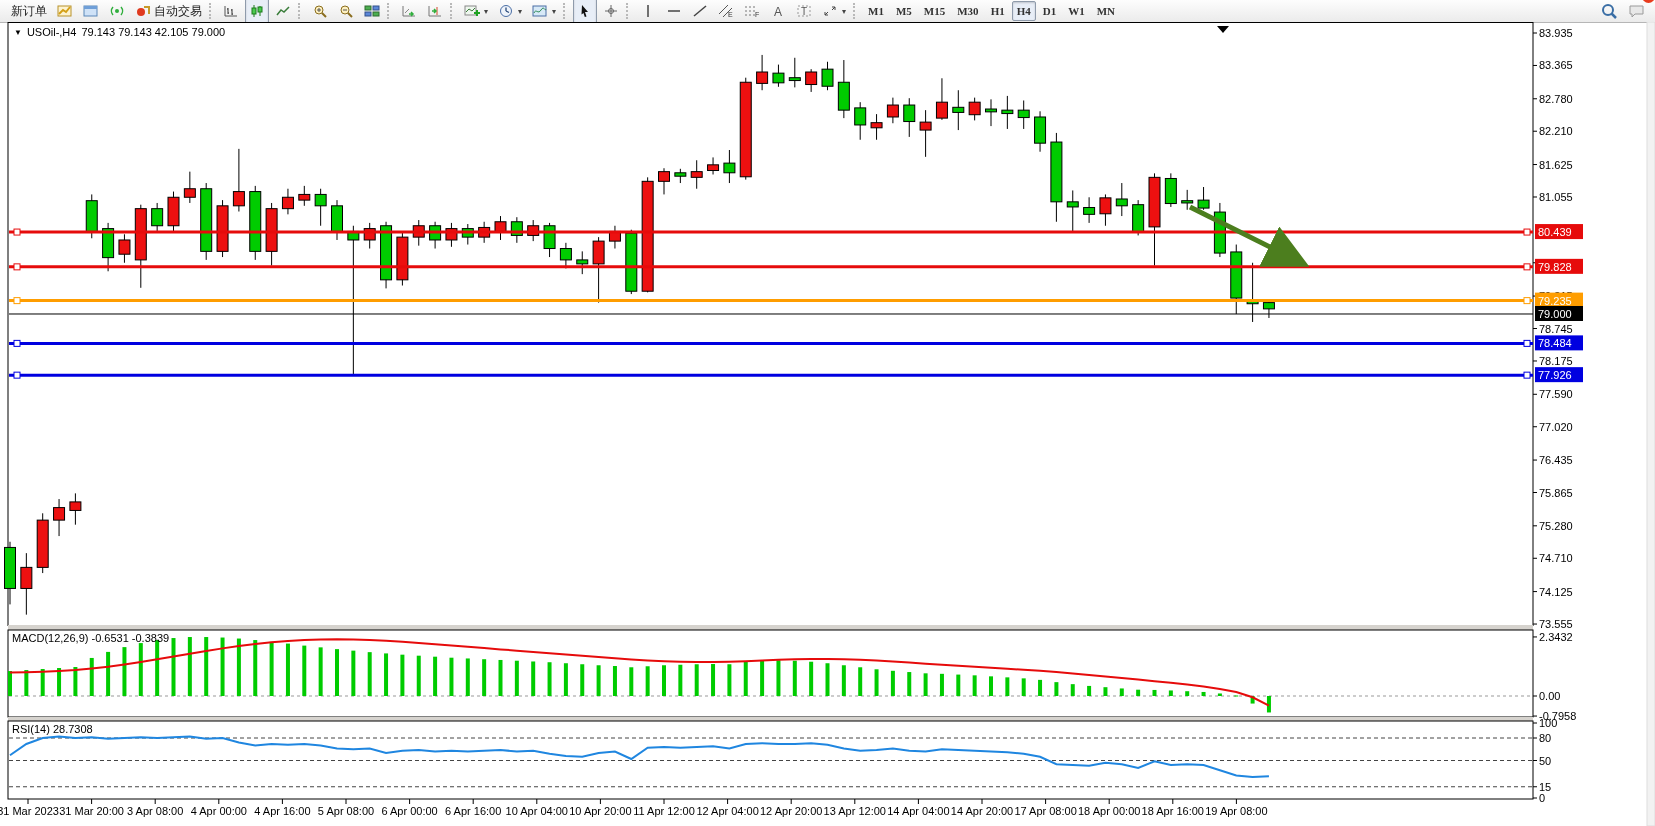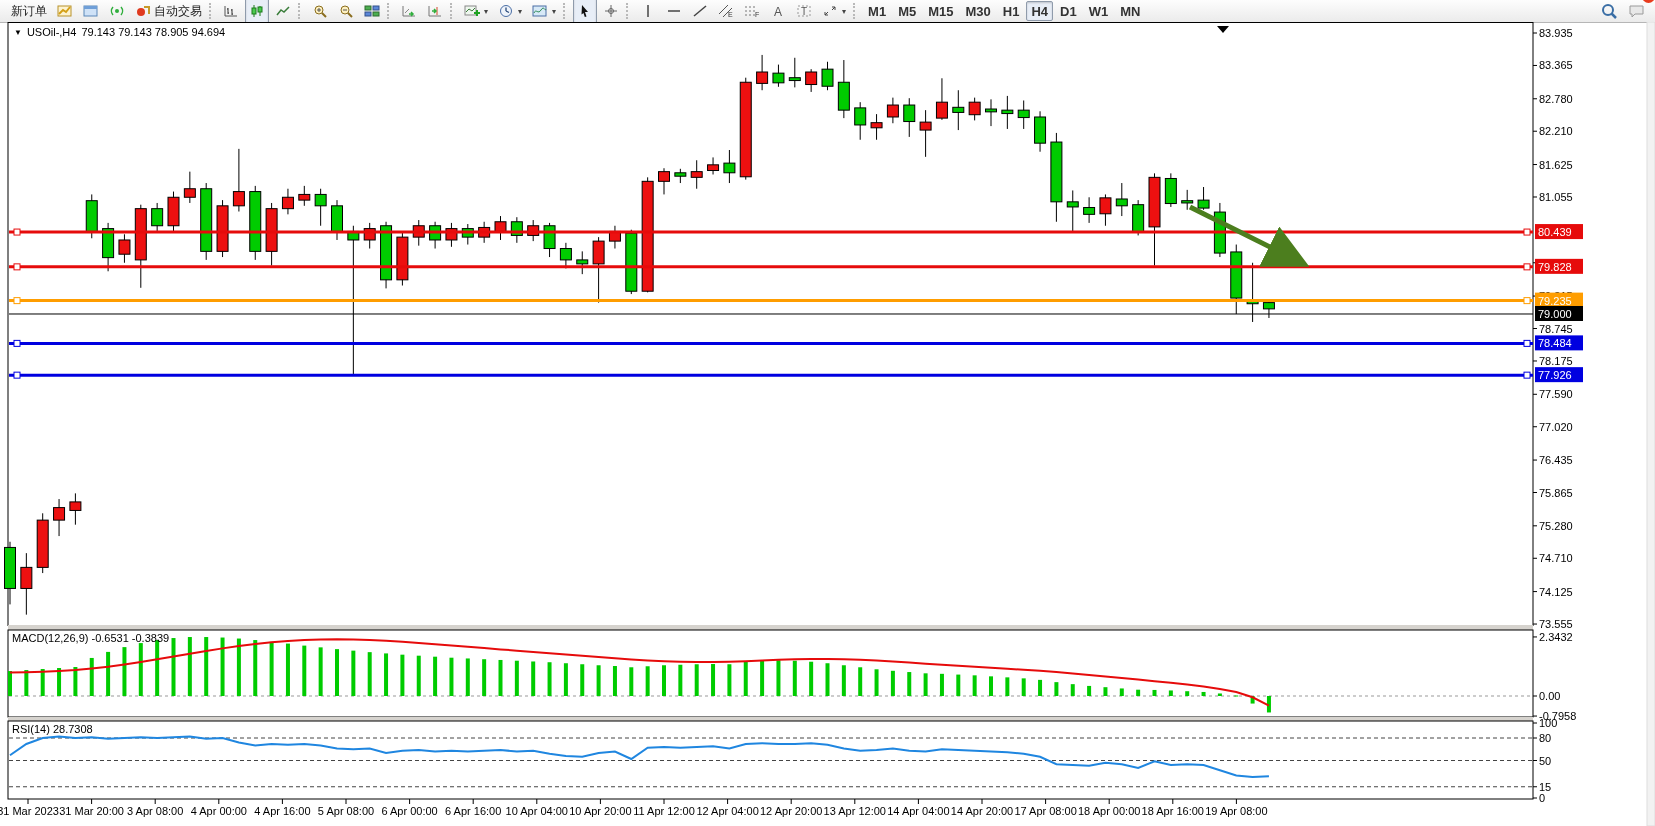--- a/index.html
+++ b/index.html
@@ -7,21 +7,21 @@
   
   #toolbar{position:absolute;left:0;top:0;width:1655px;height:22px;
     background:linear-gradient(#fdfdfd,#ebebeb);border-bottom:1px solid #b6b6b6;
     display:flex;align-items:center;font-size:12px;color:#222;}
   .tb-sep{width:5px;height:16px;margin:0 2px;border-left:2px dotted #b9b9b9;}
   .tb-btn{display:flex;align-items:center;gap:3px;height:18px;padding:8px 3px;margin:0 1px;
     border:1px solid transparent;border-radius:2px;cursor:default;white-space:nowrap;}
   .tb-btn.active{border:1px solid #8f9bab;background:#e8eef7;box-shadow:inset 0 1px 2px rgba(0,0,0,.18);}
   .tb-btn svg{display:block;}
   .tb-caret{font-size:8px;color:#444;margin-left:1px;}
-  .tf-btn{padding:0 4px;color:#333;font-size:13px;font-weight:bold;}
+  .tf-btn{padding:0 4px;color:#333;font-size:11px;font-weight:bold;font-family:Liberation Serif, serif;}
   #tb-right{margin-left:auto;display:flex;align-items:center;margin-right:4px;}
   .badge{position:absolute;top:-4px;right:-6px;background:#e83c1e;color:#fff;border-radius:50%;
     width:13px;height:13px;font-size:9px;line-height:13px;text-align:center;font-weight:bold;}
   .tb-iconwrap{position:relative;}
   
   #chart-area{position:absolute;left:0;top:22px;}
   .overlay-label{position:absolute;font-size:11px;color:#000;white-space:pre;}
   #chart-title{left:14px;top:4px;display:flex;align-items:center;gap:5px;}
   #macd-label{left:12px;top:610px;text-align:right;}
   #rsi-label{left:12px;top:701px;text-align:right;}
@@ -839,18 +839,18 @@
           <text x="1539" y="742.5" font-size="11" font-family="Liberation Sans,sans-serif" fill="#000">50</text>
           <line x1="1533" y1="764.75" x2="1537" y2="764.75" stroke="#000"></line>
           <text x="1539" y="768.75" font-size="11" font-family="Liberation Sans,sans-serif" fill="#000">15</text>
           <line x1="1533" y1="776" x2="1537" y2="776" stroke="#000"></line>
           <text x="1539" y="780" font-size="11" font-family="Liberation Sans,sans-serif" fill="#000">0</text>
         </g>
       </svg>
     <div class="overlay-label" id="chart-title">
       <span class="menu-arrow">▼</span>
       <span>USOil-,H4</span>
-      <span>79.143 79.143 78.905 94.694</span>
+      <span>79.143 79.143 42.105 79.000</span>
     </div>
     <div class="overlay-label" id="macd-label">MACD(12,26,9) -0.6531 -0.3839</div>
     <div class="overlay-label" id="rsi-label">RSI(14) 28.7308</div>
   </div>
 </div>
 
 </body></html>

